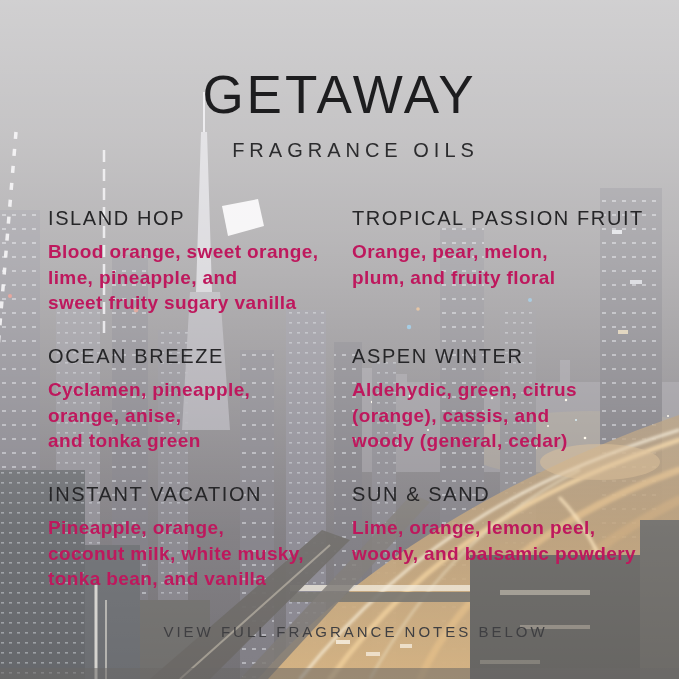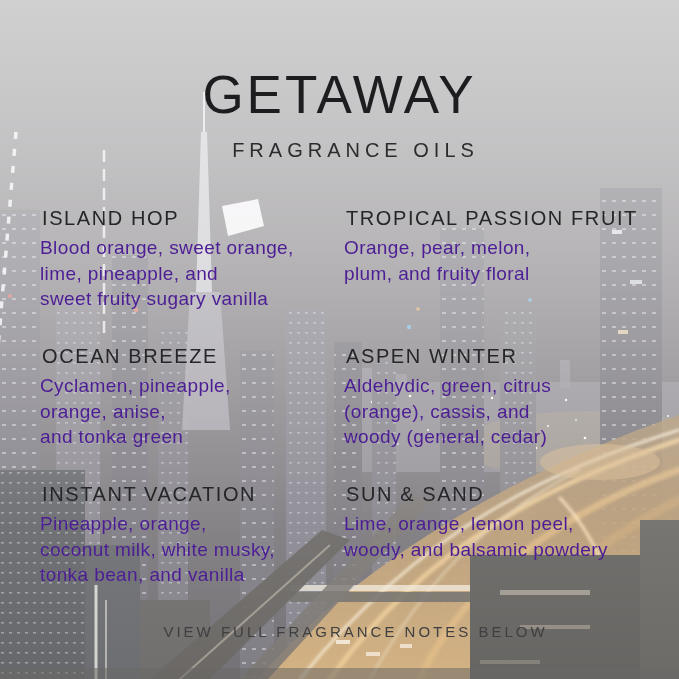--- a/index.html
+++ b/index.html
@@ -25,26 +25,26 @@
     font-size:53px;line-height:58px;font-weight:500;letter-spacing:3px;
     color:#1d1d1f;
   }
   .subtitle{
     position:absolute;top:138px;left:16px;width:679px;text-align:center;
     font-size:20px;line-height:25px;font-weight:400;letter-spacing:5px;
     color:#2c2c2e;
   }
   .sec{position:absolute;width:312px;}
   .sec h3{
-    margin:0 0 4px 2px;font-size:20px;line-height:26px;font-weight:500;
+    margin:0 0 4px 8px;font-size:20px;line-height:26px;font-weight:500;
     letter-spacing:1.6px;color:#262628;
   }
   .sec p{
-    margin:0;font-size:19px;line-height:25.5px;font-weight:400;
-    letter-spacing:0.4px;color:#4c1d95;white-space:pre-line;
+    margin:8px;font-size:19px;line-height:25.5px;font-weight:700;
+    letter-spacing:0.4px;color:#be185d;white-space:pre-line;
   }
   .sec.right{width:330px;}
   .pos0{left:40px;top:205px;}
   .pos1{left:344px;top:205px;}
   .pos2{left:40px;top:343px;}
   .pos3{left:344px;top:343px;}
   .pos4{left:40px;top:481px;}
   .pos5{left:344px;top:481px;}
   .footer{
     position:absolute;top:622px;left:0;width:679px;text-align:center;

